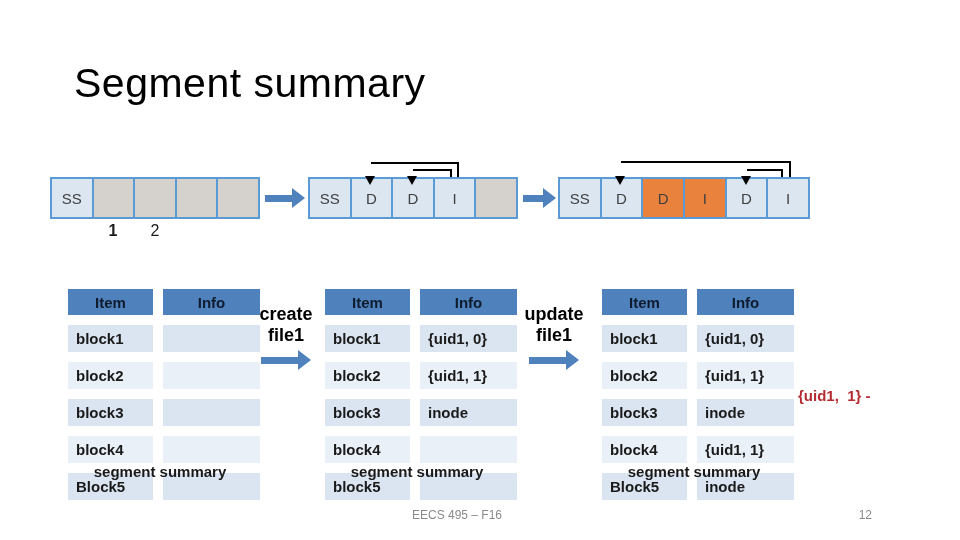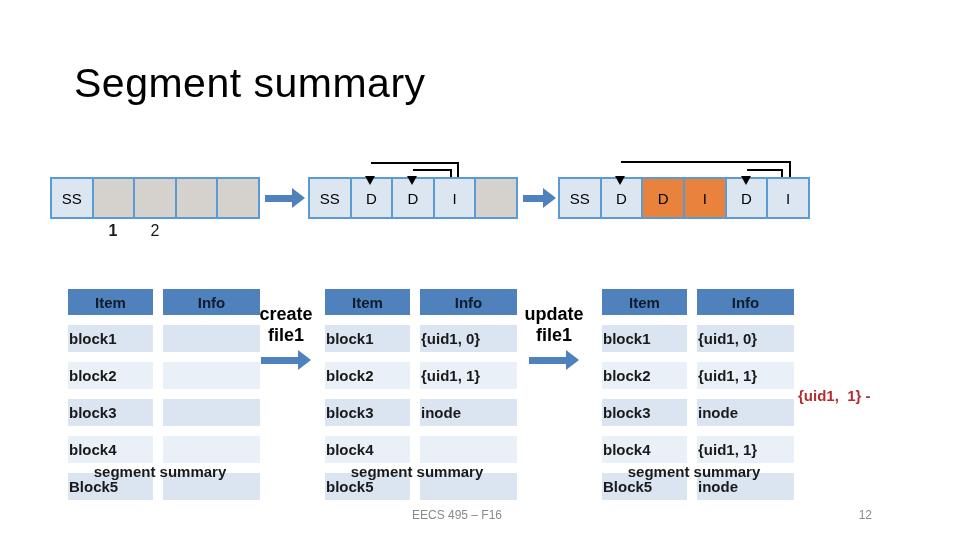--- a/index.html
+++ b/index.html
@@ -11,21 +11,21 @@
     position:absolute;left:74px;top:60px;margin:0;
     font-size:41px;font-weight:400;color:#000;letter-spacing:0.5px;
   }
   
   .strip{
     position:absolute;top:177px;height:42px;display:flex;
     border:2px solid #5b9bd5;box-sizing:border-box;background:#5b9bd5;
   }
   .cell{
     flex:1;display:flex;align-items:center;justify-content:center;
-    font-size:15px;font-weight:400;color:#000000;
+    font-size:15px;font-weight:400;color:#404040;
     border-left:2px solid #5b9bd5;box-sizing:border-box;
   }
   .cell:first-child{border-left:none;}
   .fill-blue{background:#dce6f1;}
   .fill-gray{background:#d5d1cc;}
   .fill-orange{background:#e8823c;}
   .num{
     position:absolute;top:222px;width:42px;text-align:center;
     font-size:16px;font-weight:700;color:#1a1a1a;
   }
@@ -42,21 +42,21 @@
     position:absolute;top:289px;display:grid;
     grid-template-columns:85px 97px;grid-template-rows:26px repeat(5,27px);
     gap:10px;
   }
   .th{
     background:#4f81bd;color:#0f1c2e;font-weight:700;font-size:15px;
     display:flex;align-items:center;justify-content:center;
   }
   .td{
     font-size:15px;font-weight:700;color:#1a1a1a;
-    display:flex;align-items:center;padding-left:1px;box-sizing:border-box;
+    display:flex;align-items:center;padding-left:8px;box-sizing:border-box;
   }
   .r-odd{background:#dbe5f1;}
   .r-even{background:#eaf0f8;}
   .caption{
     position:absolute;top:463px;width:184px;text-align:center;
     font-size:15px;font-weight:600;color:#1a1a1a;
   }
   
   .trans{
     position:absolute;width:76px;text-align:center;

